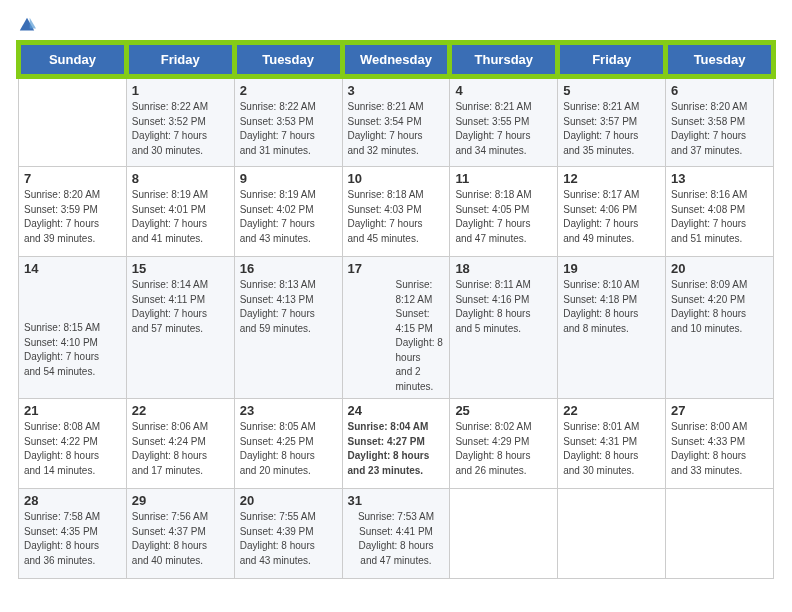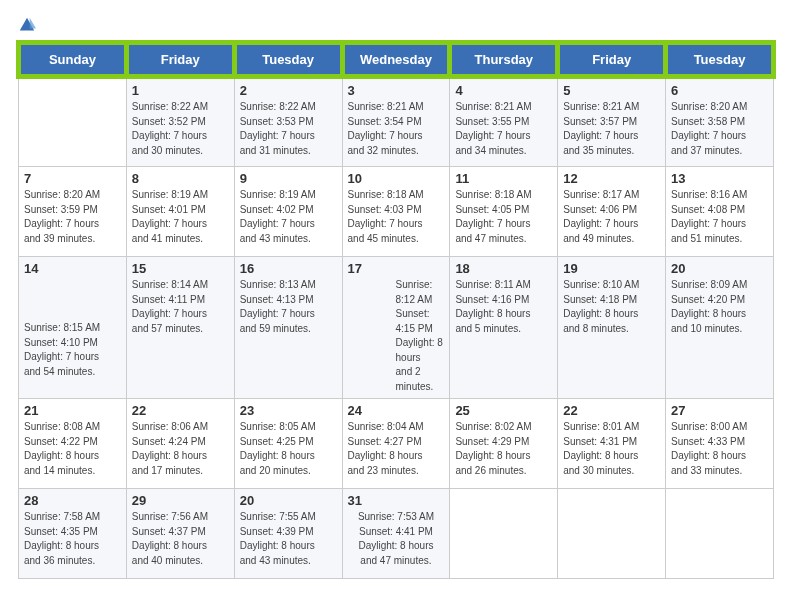--- a/index.html
+++ b/index.html
@@ -293,21 +293,21 @@
         </td>
         <td>
           <span class="day-number">23</span>
           <div class="day-detail" style="white-space: pre-line;">Sunrise: 8:05 AM
 Sunset: 4:25 PM
 Daylight: 8 hours
 and 20 minutes.</div>
         </td>
         <td>
           <span class="day-number">24</span>
-          <div class="day-detail" style="white-space: pre-line;">Sunrise: 8:04 AM
+          <div class="day-detail" style="white-space: pre-line; font-weight: bold;">Sunrise: 8:04 AM
 Sunset: 4:27 PM
 Daylight: 8 hours
 and 23 minutes.</div>
         </td>
         <td>
           <span class="day-number">25</span>
           <div class="day-detail" style="white-space: pre-line;">Sunrise: 8:02 AM
 Sunset: 4:29 PM
 Daylight: 8 hours
 and 26 minutes.</div>

